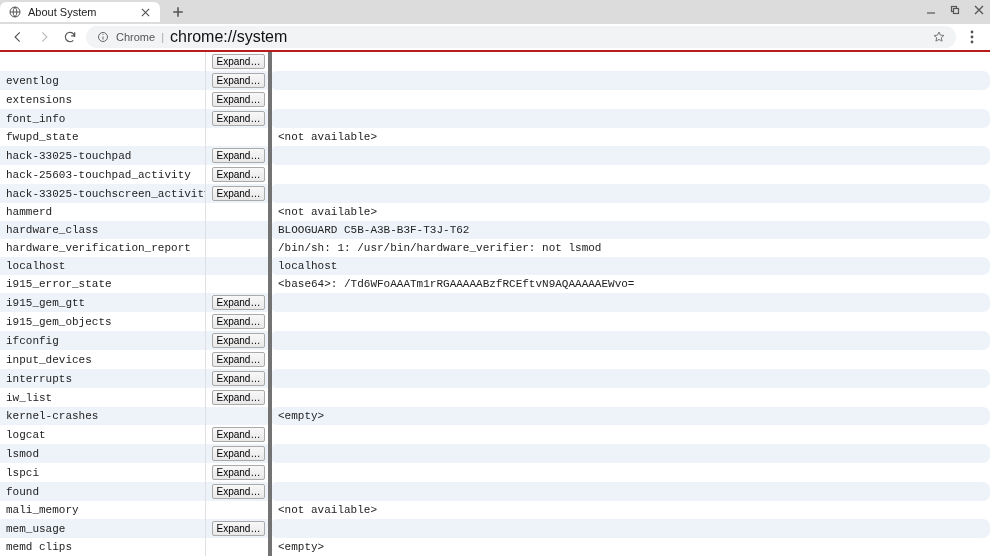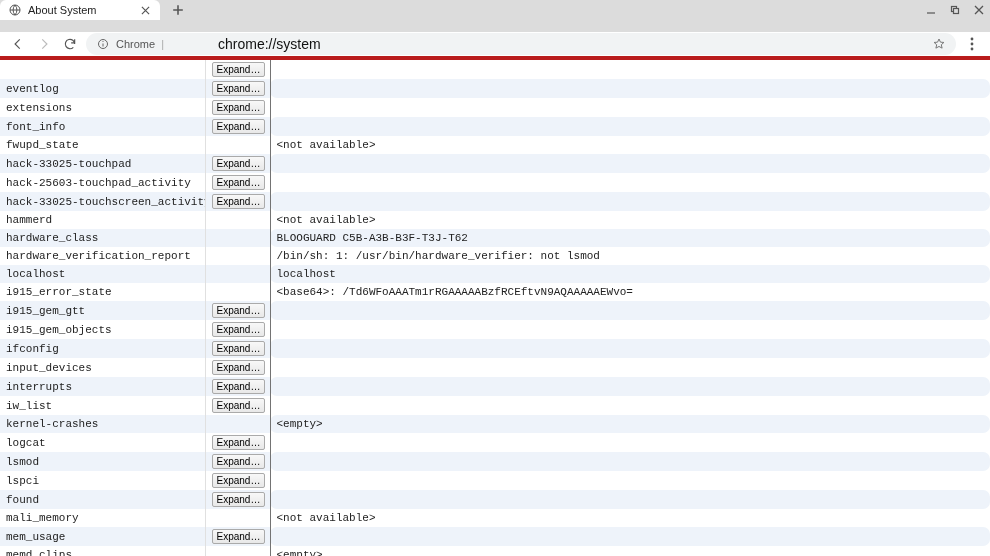--- a/index.html
+++ b/index.html
@@ -1,49 +1,49 @@
 <!DOCTYPE html>
 <html><head>
 <meta charset="utf-8">
 <style>
 * { margin: 0; padding: 0; box-sizing: border-box; }
 body { font-family: "Segoe UI", Arial, sans-serif; font-size: 12px; background: #fff; width: 990px; height: 556px; overflow: hidden; }
 
 
-.tabstrip { height: 32px; background: #dcdcdc; display: flex; position: relative; }
+.tabstrip { height: 24px; background: #dcdcdc; display: flex; align-items: center; position: relative; }
 .tab { background: #fff; height: 20px; display: flex; align-items: center; padding: 0 8px; border-top-left-radius: 6px; border-top-right-radius: 6px; min-width: 160px; position: relative; }
 .tab .favicon { width: 14px; height: 14px; margin-right: 6px; display: inline-flex; align-items: center; justify-content: center; }
 .tab .title { font-size: 11px; color: #222; flex: 1; white-space: nowrap; overflow: hidden; }
 .tab .close { width: 14px; height: 14px; display: flex; align-items: center; justify-content: center; cursor: pointer; color: #555; }
 .newtab { width: 24px; height: 20px; display: flex; align-items: center; justify-content: center; cursor: pointer; margin-left: 6px; color: #555; }
 .winctrls { position: absolute; right: 2px; top: 0; height: 20px; display: flex; align-items: center; gap: 6px; }
 .winctrls span { width: 18px; height: 18px; display: flex; align-items: center; justify-content: center; cursor: pointer; color: #555; }
 
 
-.toolbar { height: 28px; background: #fff; border-bottom: 4px solid #b91c1c; display: flex; align-items: center; padding: 12px 8px; gap: 6px; }
+.toolbar { height: 28px; background: #fff; border-bottom: 2px solid #b91c1c; display: flex; align-items: center; padding: 12px 8px; gap: 6px; }
 .toolbar .navbtn { width: 20px; height: 20px; display: flex; align-items: center; justify-content: center; cursor: pointer; color: #555; }
 .toolbar .navbtn.disabled { color: #bbb; }
 .omnibox { flex: 1; height: 22px; background: #f1f3f4; border-radius: 11px; display: flex; align-items: center; padding: 0 10px; gap: 6px; }
 .omnibox .siteicon { width: 14px; height: 14px; display: flex; align-items: center; justify-content: center; color: #666; }
 .omnibox .chip { font-size: 11px; color: #555; }
 .omnibox .sep { color: #aaa; font-size: 11px; }
-.omnibox .url { font-size: 14px; color: #111; margin-left: 48px; }
+.omnibox .url { font-size: 16px; color: #111; }
 .omnibox .star { width: 14px; height: 14px; margin-left: auto; display: flex; align-items: center; justify-content: center; color: #777; cursor: pointer; }
 .menu { width: 20px; height: 20px; display: flex; align-items: center; justify-content: center; cursor: pointer; color: #555; }
 
 
 .content { height: 508px; overflow: hidden; }
 table.systable { width: 100%; border-collapse: collapse; table-layout: fixed; }
 table.systable td { padding: 2px 6px; font-family: "Courier New", monospace; font-size: 11px; color: #222; vertical-align: middle; height: 17px; line-height: 14px; overflow: hidden; white-space: nowrap; }
 table.systable tr:nth-child(even) td { background: #eef3fa; }
 table.systable col.key { width: 205px; }
 table.systable col.btn { width: 65px; }
 table.systable col.val { }
 td.keycell { color: #1a1a8a; border-right: 0; }
-td.btncell { text-align: center; border-left: 1px solid #e0e0e0; border-right: 1px solid #737373; }
+td.btncell { text-align: center; border-left: 1px solid #e0e0e0; border-right: 4px solid #737373; }
 td.valcell { padding-left: 8px; border-radius: 7px; }
 
 button.expand {
   font-family: Arial, sans-serif;
   font-size: 10px;
   padding: 1px 4px;
   background: linear-gradient(#f8f8f8, #e8e8e8);
   border: 1px solid #aaa;
   border-radius: 2px;
   cursor: pointer;

